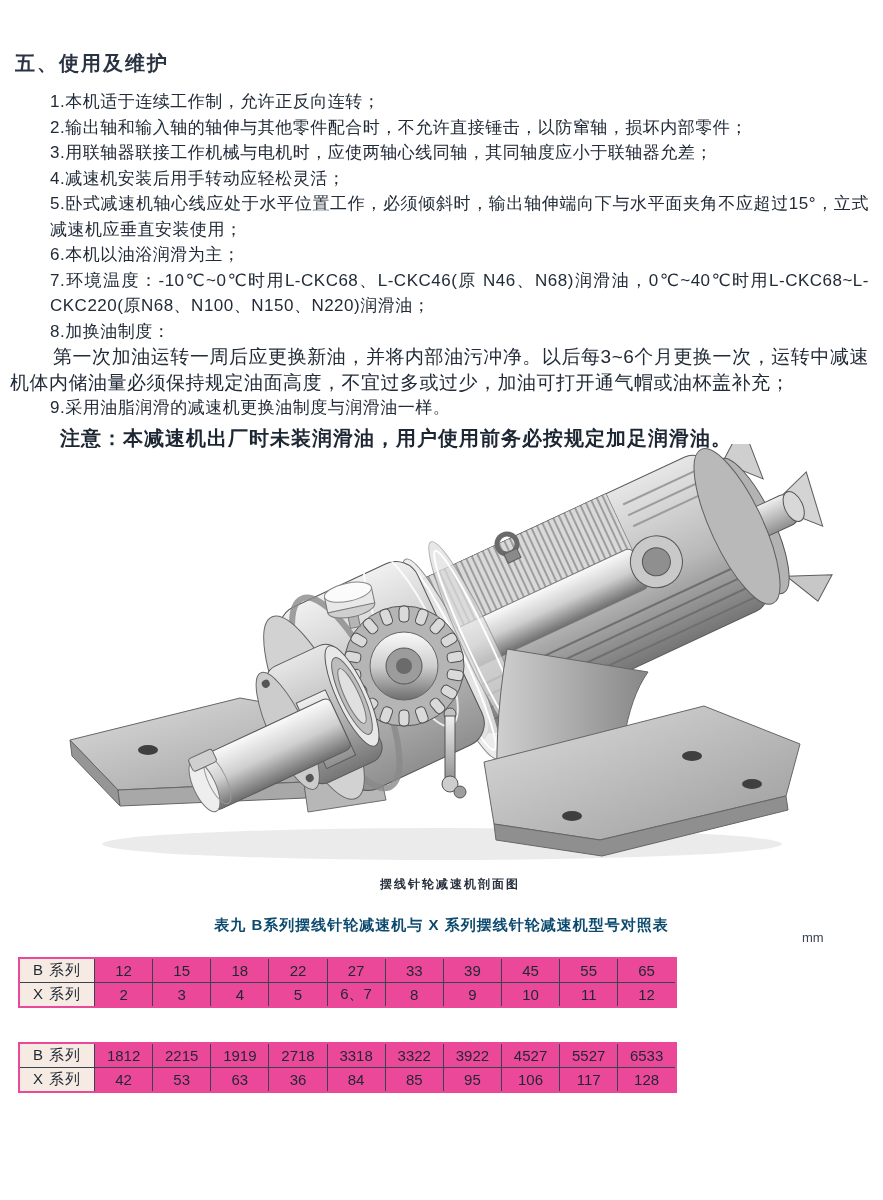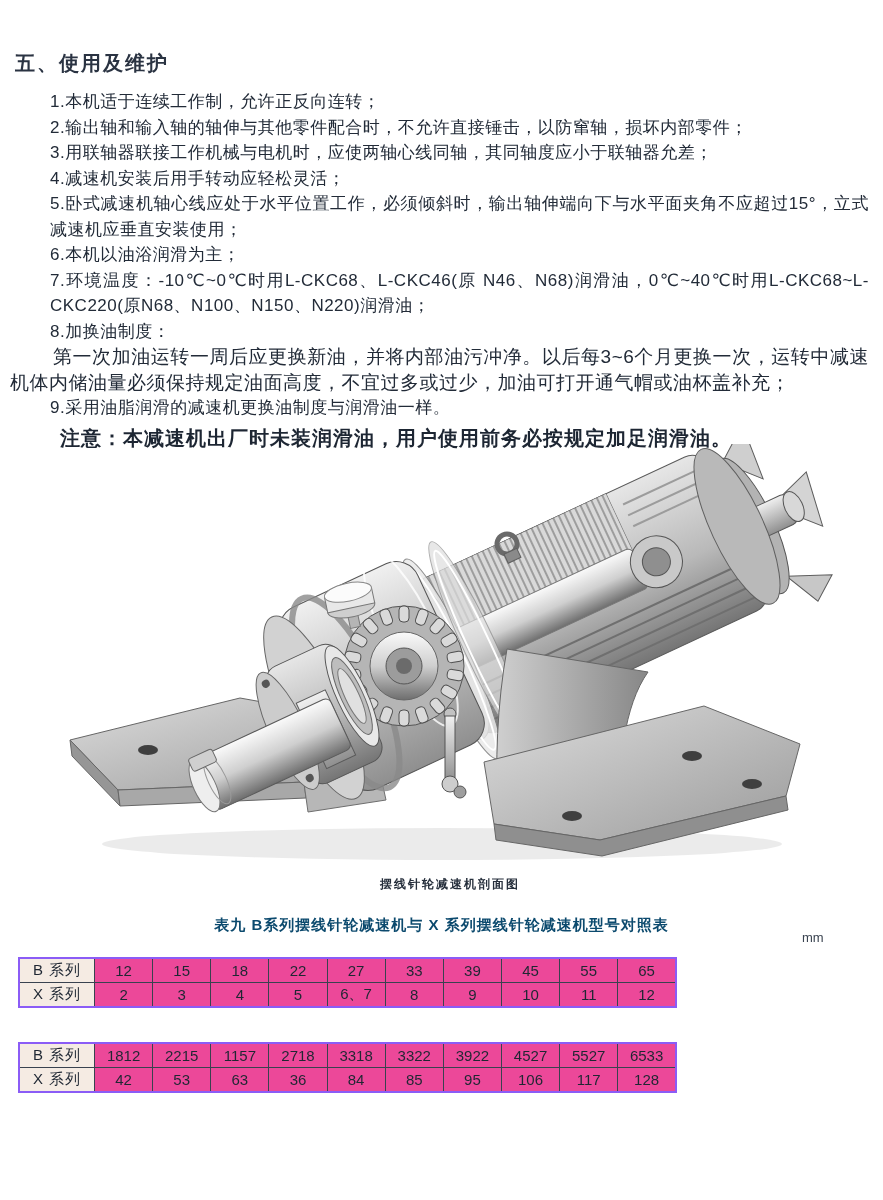--- a/index.html
+++ b/index.html
@@ -10,21 +10,21 @@
   .item{margin:0 0 0 35px;font-size:17px;line-height:25.5px;letter-spacing:0.5px;text-align:justify;}
   .para-cont{margin:0 0 0 -5px;text-indent:43px;font-size:19px;line-height:25.5px;letter-spacing:0.5px;text-align:justify;}
   .notice{margin:4px 0 0 45px;font-size:20px;line-height:27px;font-weight:bold;letter-spacing:1px;color:#1d2633;}
   .figure{position:absolute;top:444px;left:52px;width:790px;height:420px;}
   .fig-caption{position:absolute;top:876px;left:55px;width:790px;text-align:center;
                font-size:12px;font-weight:bold;letter-spacing:2px;color:#262f3c;}
   .tbl-title{position:absolute;top:916px;left:0;width:883px;text-align:center;
              font-size:15px;font-weight:bold;letter-spacing:1px;color:#0c4a6e;}
   .unit{position:absolute;top:930px;left:802px;font-size:13px;color:#3a4350;}
   .cmp-table{position:absolute;left:18px;border-collapse:collapse;table-layout:fixed;width:659px;
-             border:2px solid #8b5cf6;background:#f1f7fa;}
+             border:2px solid #ec4899;background:#f1f7fa;}
   .cmp-table.t1{top:957px;}
   .cmp-table.t2{top:1042px;}
   .cmp-table td{border:1px solid #39424f;height:23px;text-align:center;vertical-align:middle;
                 font-size:15px;color:#1f2733;padding:0;background:#ec4899;}
   .cmp-table td.rowhead{width:74px;background:#f5ebe3;letter-spacing:1px;}
 </style>
 </head>
 <body>
 
 <div class="page">
@@ -251,21 +251,21 @@
       </tr>
     </tbody>
   </table>
 
   <table class="cmp-table t2">
     <tbody>
       <tr>
         <td class="rowhead">B 系列</td>
         <td class="val">1812</td>
         <td class="val">2215</td>
-        <td class="val">1157</td>
+        <td class="val">1919</td>
         <td class="val">2718</td>
         <td class="val">3318</td>
         <td class="val">3322</td>
         <td class="val">3922</td>
         <td class="val">4527</td>
         <td class="val">5527</td>
         <td class="val">6533</td>
       </tr>
       <tr>
         <td class="rowhead">X 系列</td>

